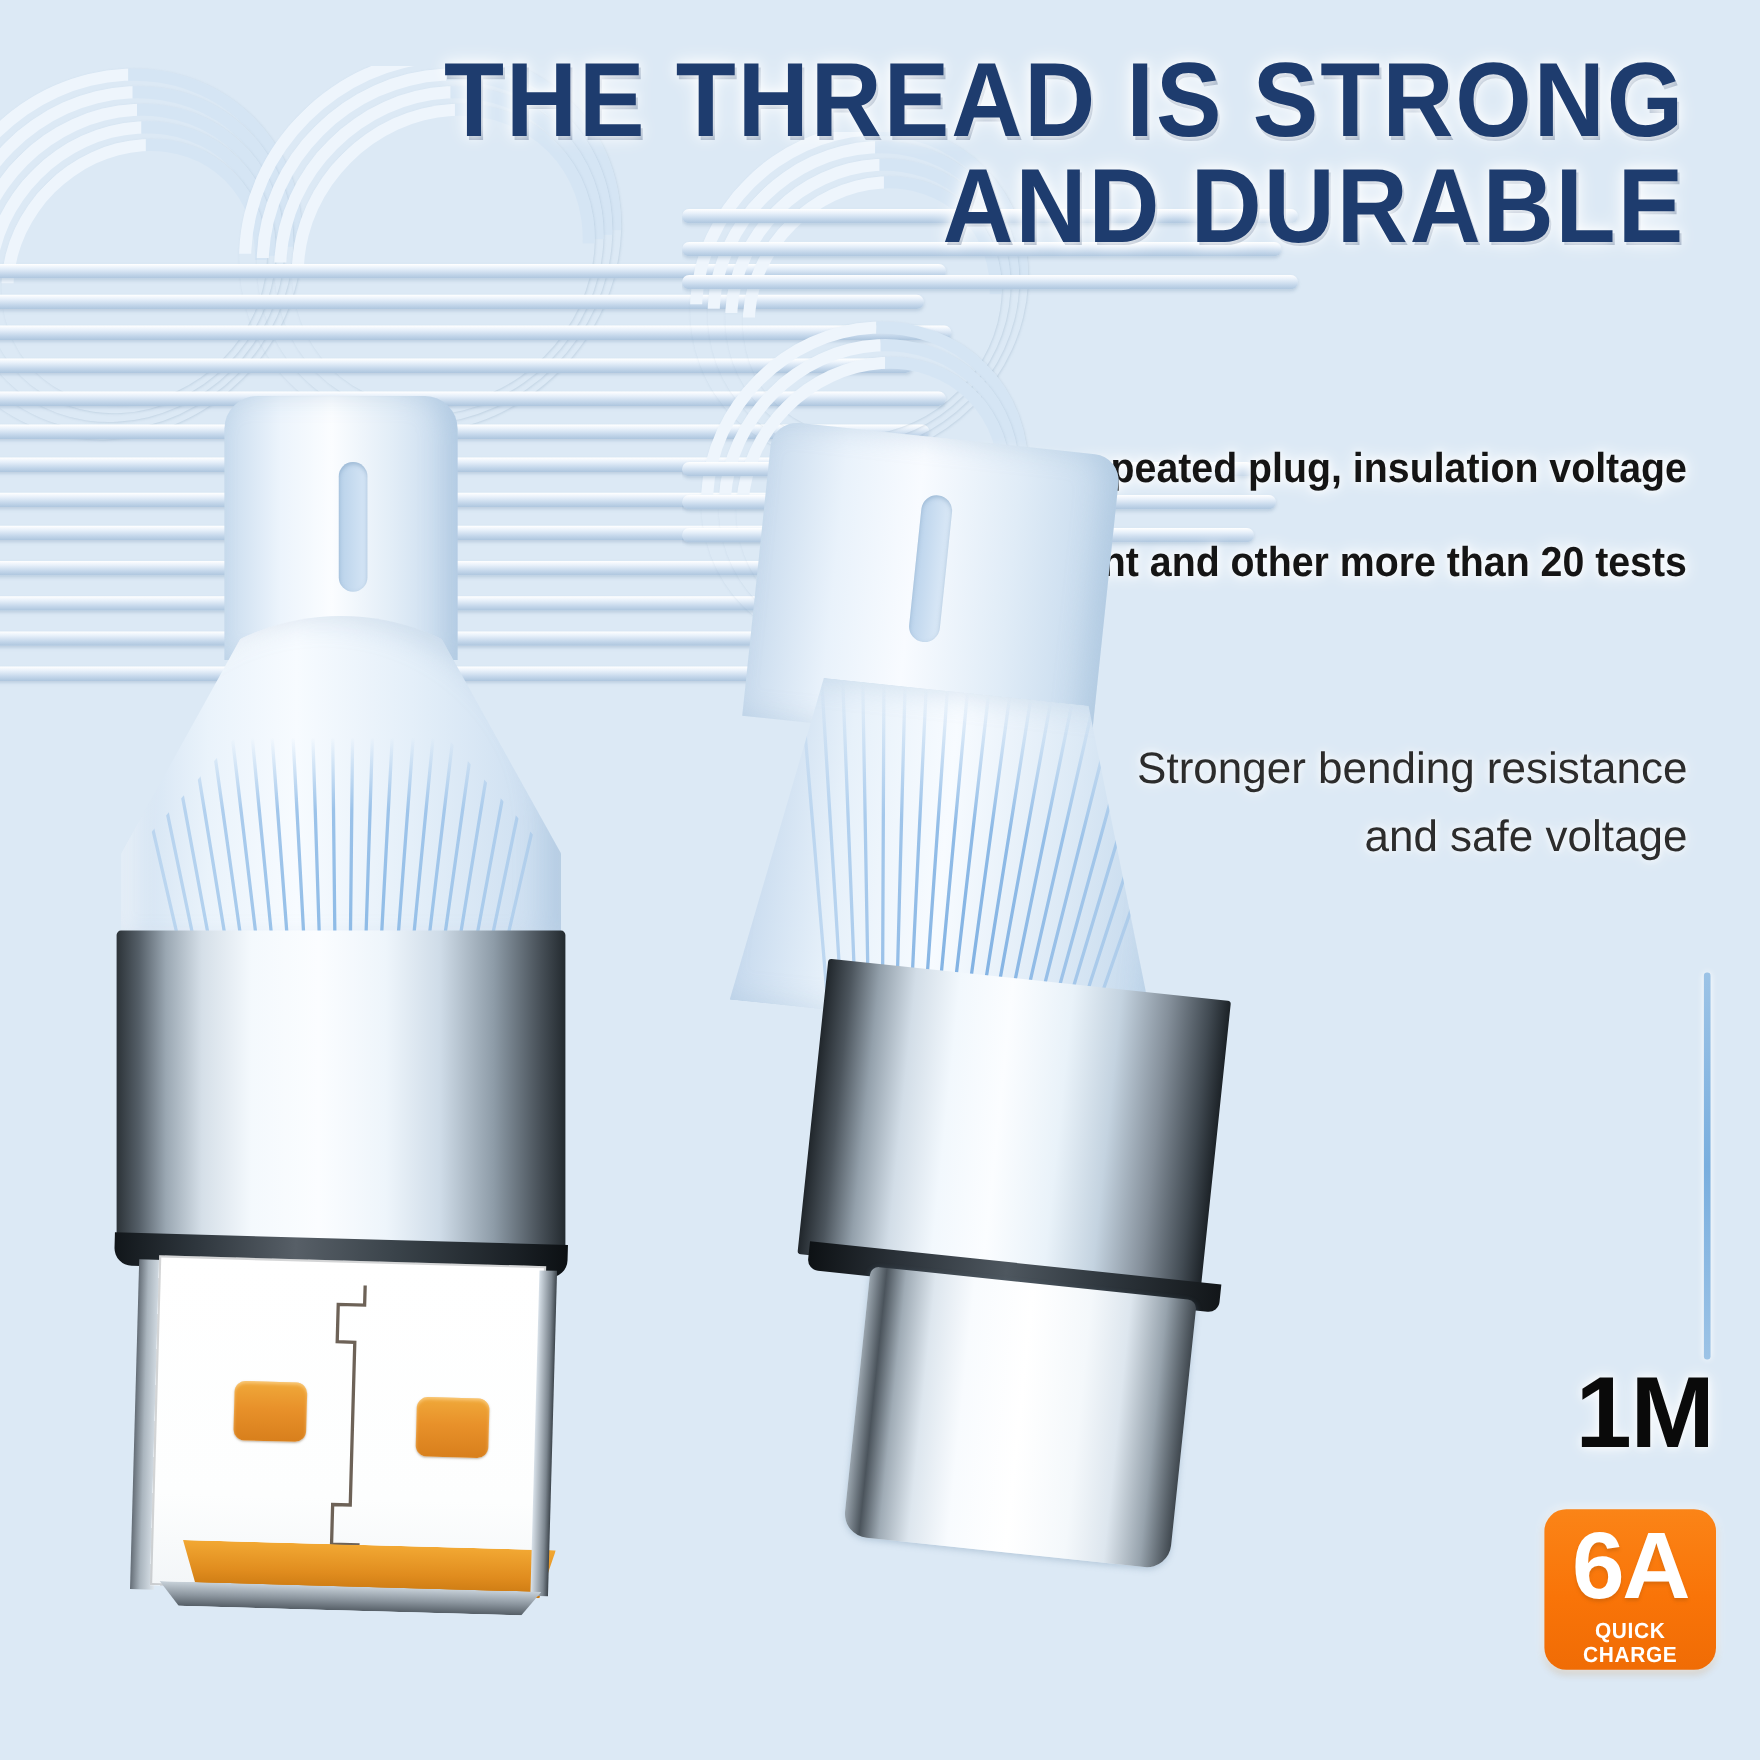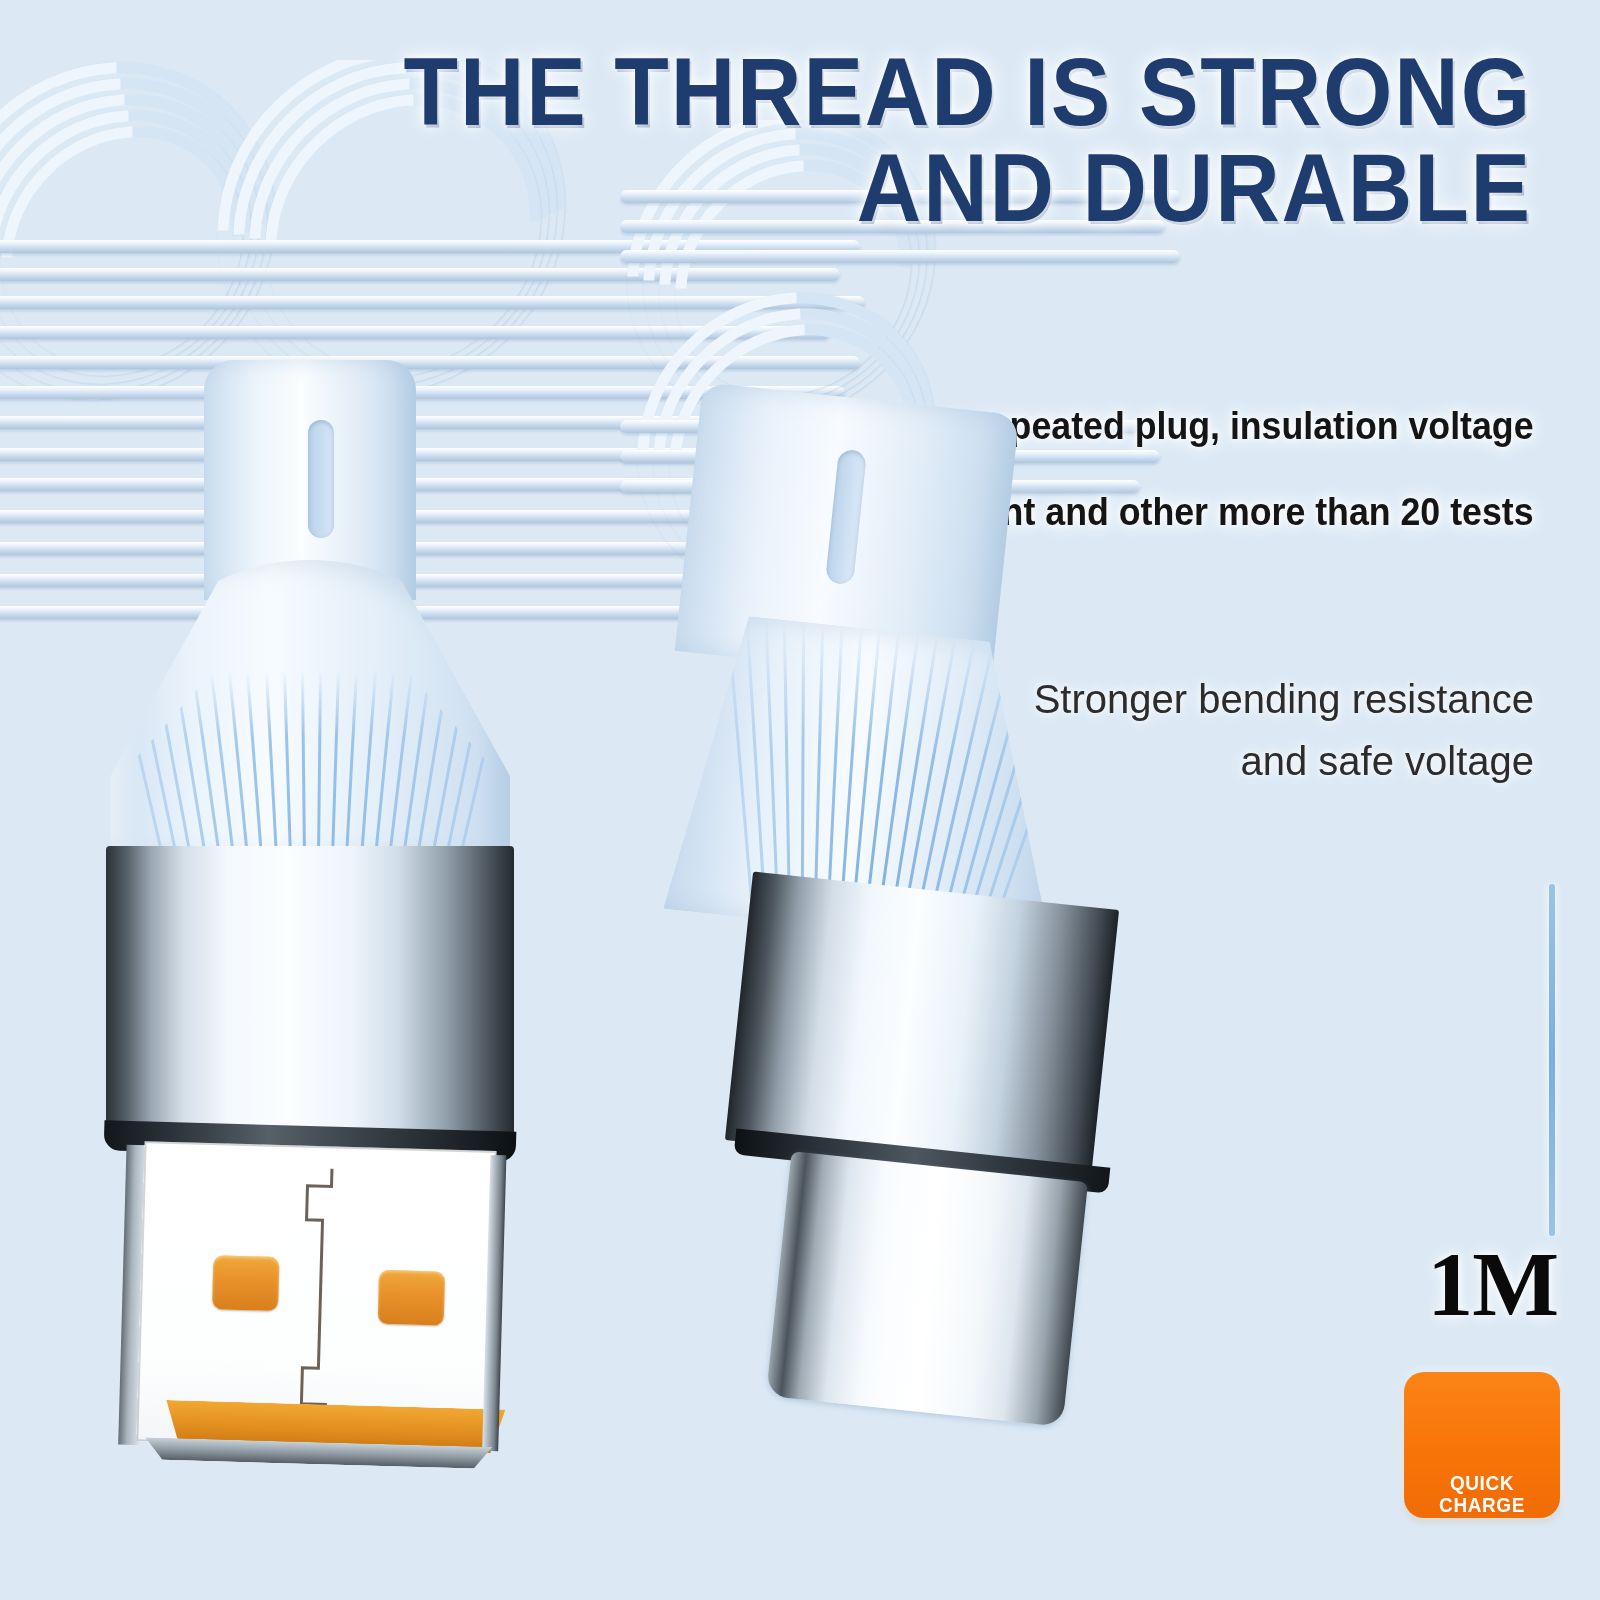--- a/index.html
+++ b/index.html
@@ -78,21 +78,21 @@
 
   
   .measure-line{
     position:absolute;left:1549px;top:884px;width:6px;height:352px;
     border-radius:3px;
     background:linear-gradient(180deg,#9cc3e6 0%,#79aede 50%,#9cc3e6 100%);
     box-shadow:0 0 7px rgba(255,255,255,.95);
   }
   .len-label{
     position:absolute;right:42px;top:1238px;
-    font-family:Liberation Serif, serif;
+    font-family:Liberation Sans, sans-serif;
     font-weight:700;font-size:92px;line-height:92px;
     color:#0a0a0a;letter-spacing:-1px;
     text-shadow:0 0 8px rgba(255,255,255,.95),0 0 16px rgba(255,255,255,.8);
   }
   .badge{
     position:absolute;left:1404px;top:1372px;width:156px;height:146px;
     border-radius:20px;
     background:linear-gradient(180deg,#fb8417 0%,#f97408 55%,#f06c05 100%);
     box-shadow:0 0 10px rgba(255,255,255,.9),0 3px 7px rgba(140,90,30,.30);
     overflow:hidden;
@@ -386,16 +386,17 @@
       </div>
     <div class="metal-c"></div>
     <div class="metal-c-lip"></div>
     <div class="tip-c"></div>
   </div>
 
   <div class="measure-line"></div>
   <div class="len-label">1M</div>
 
   <div class="badge">
+    <div class="badge-amp">6A</div>
     <div class="badge-sub">QUICK CHARGE</div>
   </div>
 
 </div>
 
 </body></html>

